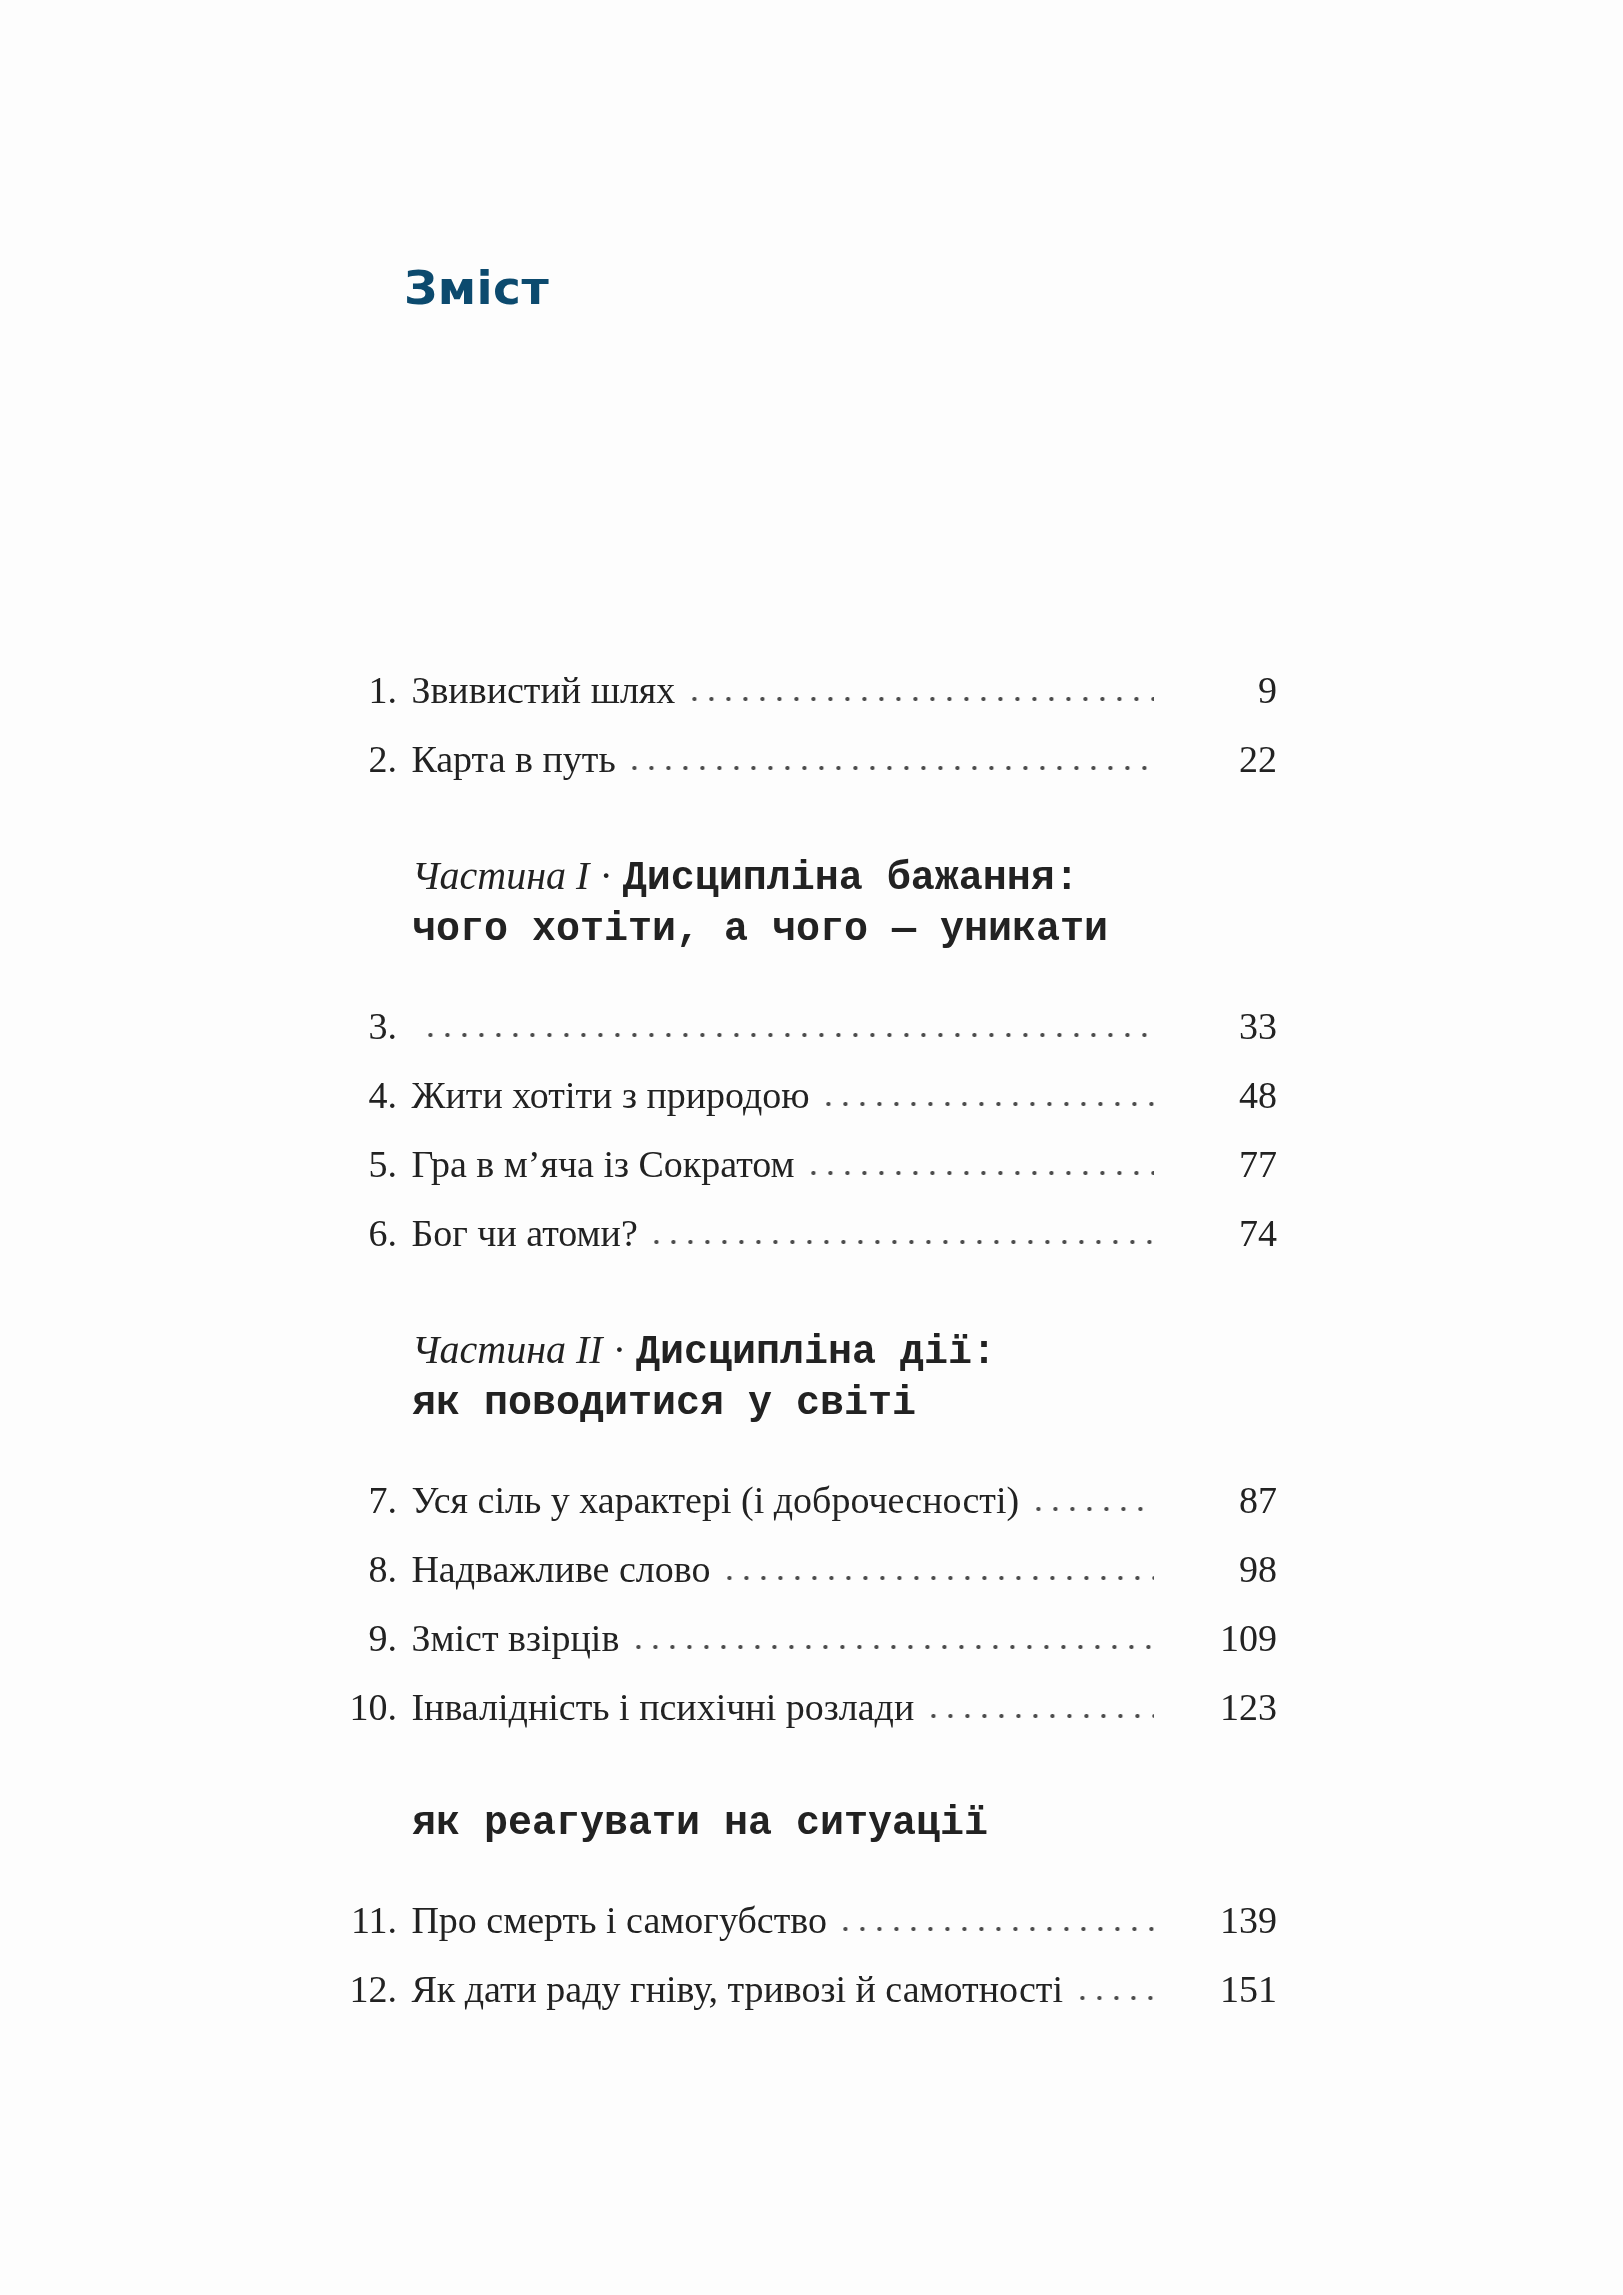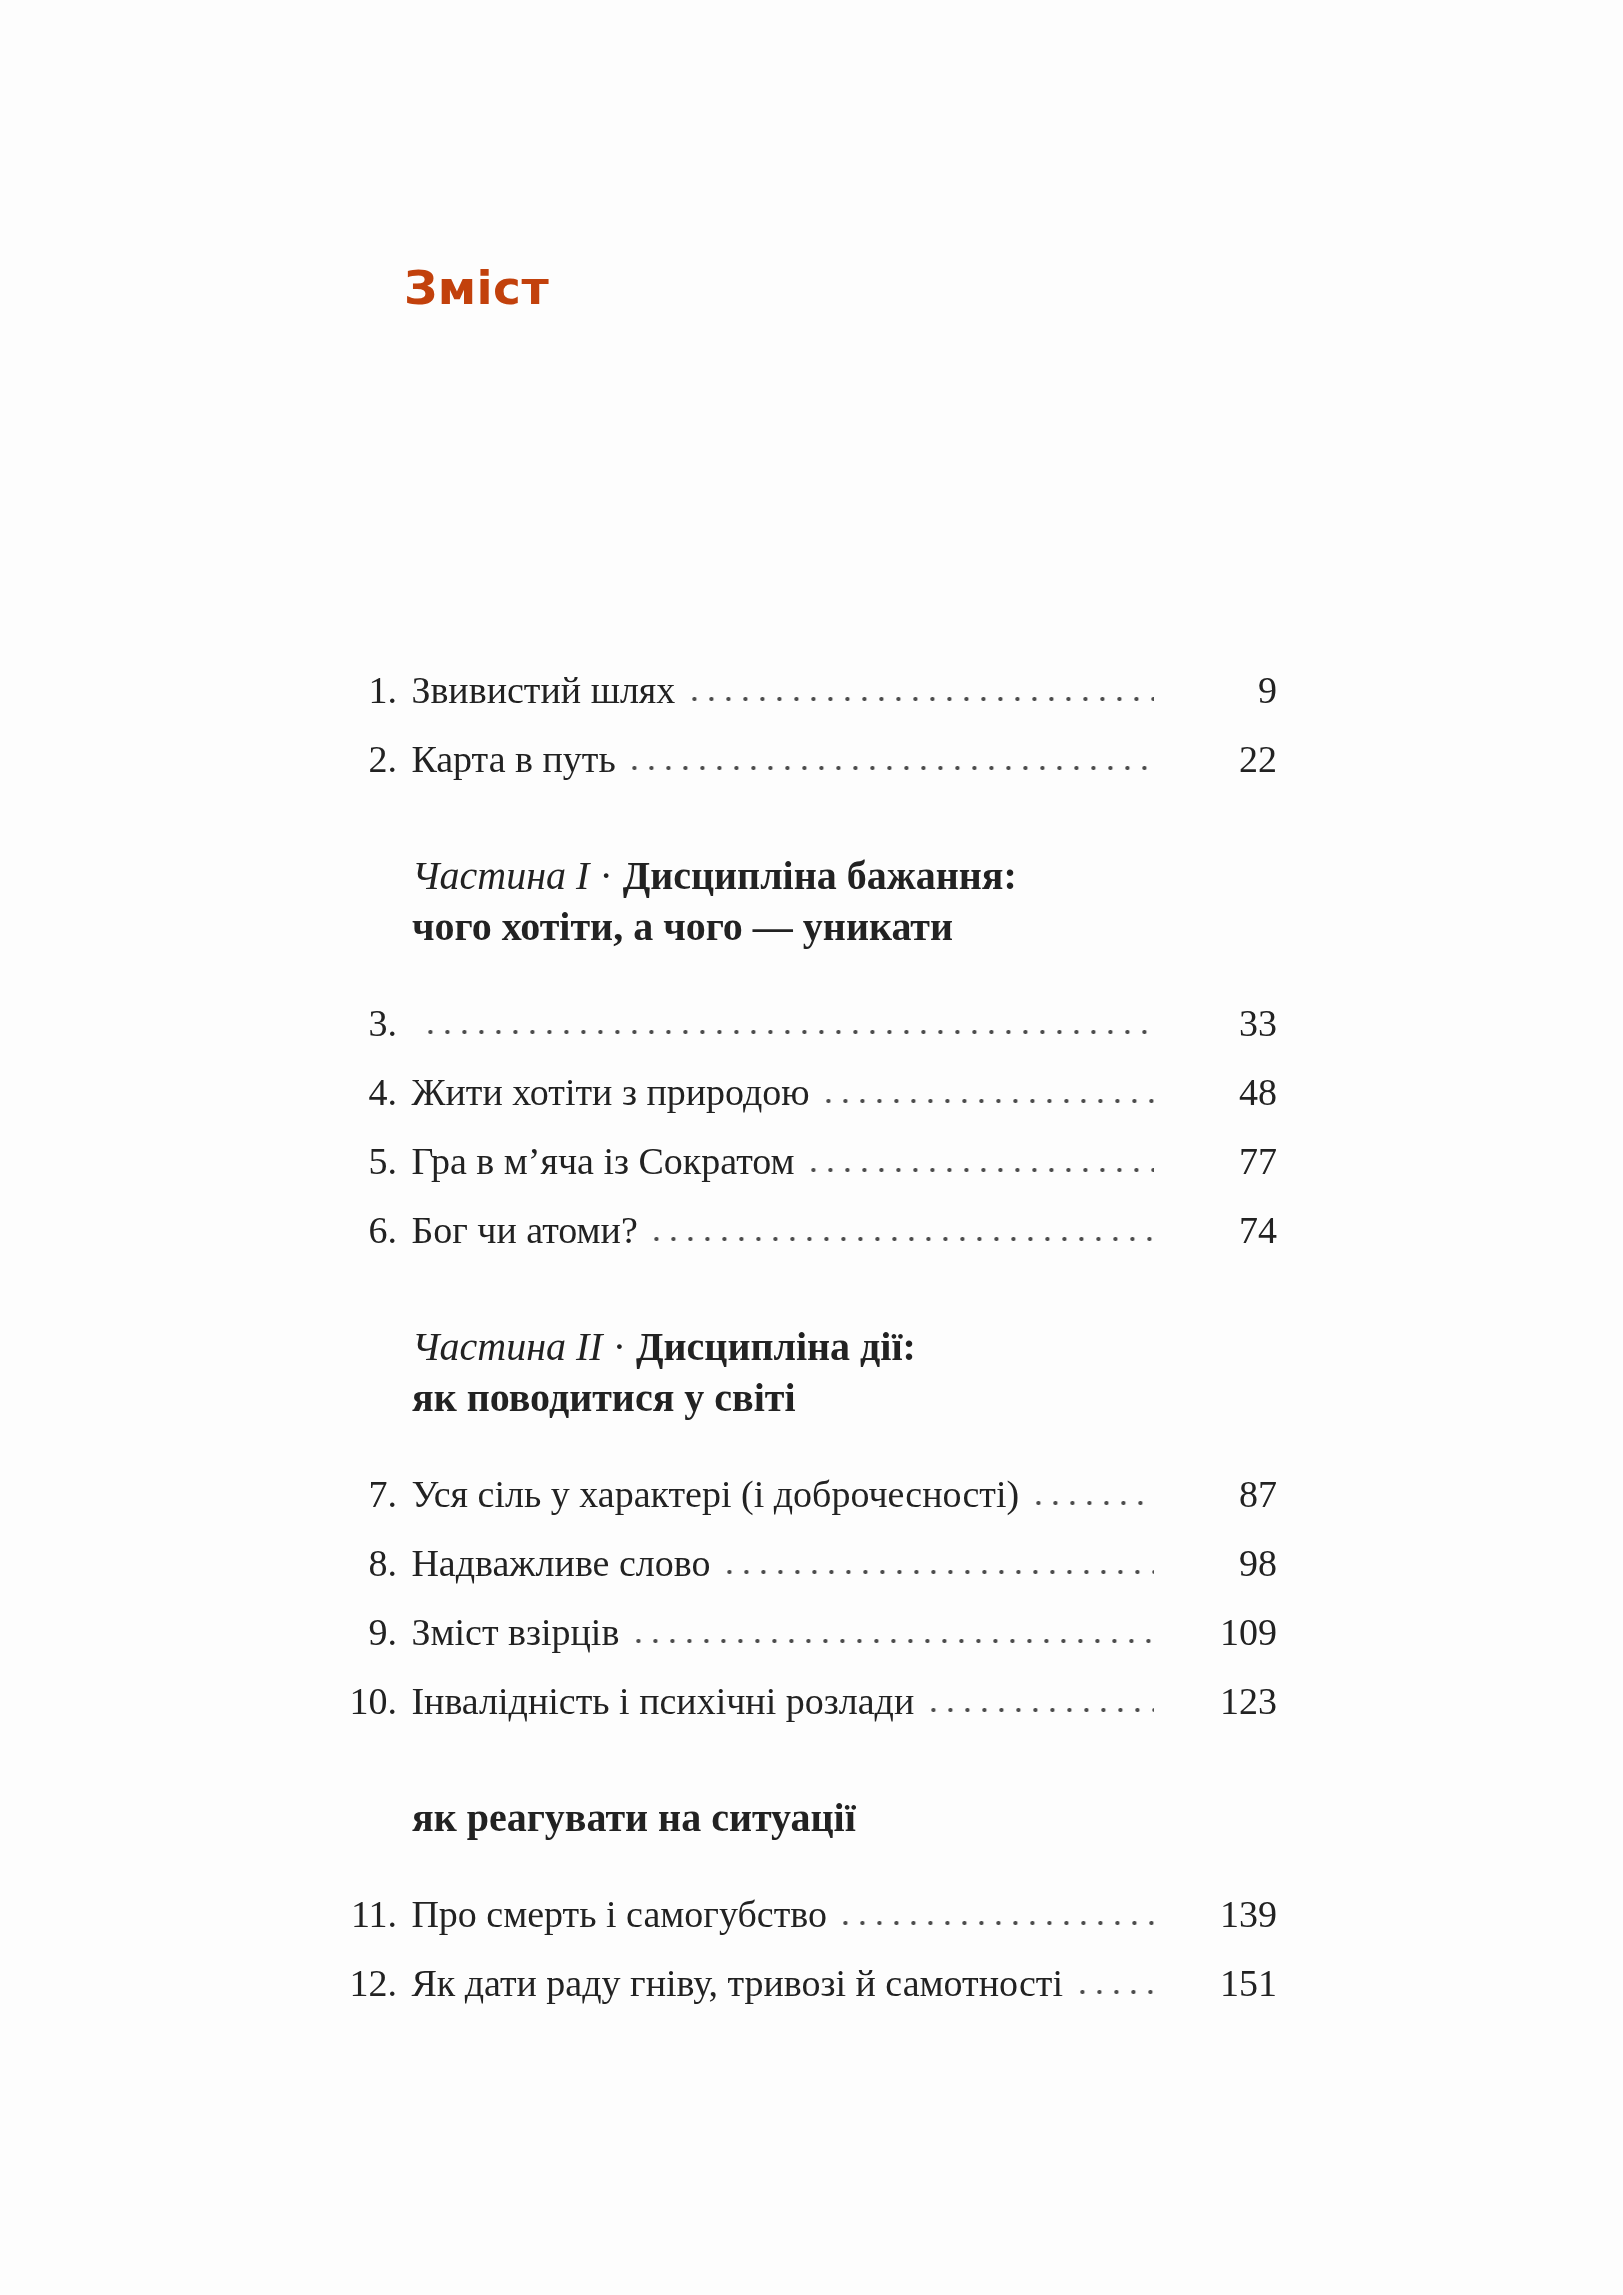--- a/index.html
+++ b/index.html
@@ -69,28 +69,29 @@
   }
   .part-label {
     font-style: italic;
     font-weight: normal;
   }
   .part-sep {
     margin: 0 10px;
   }
   .part-bold {
     font-weight: bold;
+    font-family: Liberation Mono, monospace;
   }
 </style>
 </head>
 <body>
 
 <div class="page" style="color: rgb(34, 34, 34); background: rgb(253, 253, 253);">
 
-  <h1 class="doc-title" style="color: #c2410c;">Зміст</h1>
+  <h1 class="doc-title" style="color: #0c4a6e;">Зміст</h1>
 
   <div class="toc">
 
     <div class="toc-row">
       <span class="num">1.</span>
       <span class="entry-title">Звивистий шлях</span>
       <span class="leader"></span>
       <span class="pagenum">9</span>
     </div>
     <div class="toc-row">

